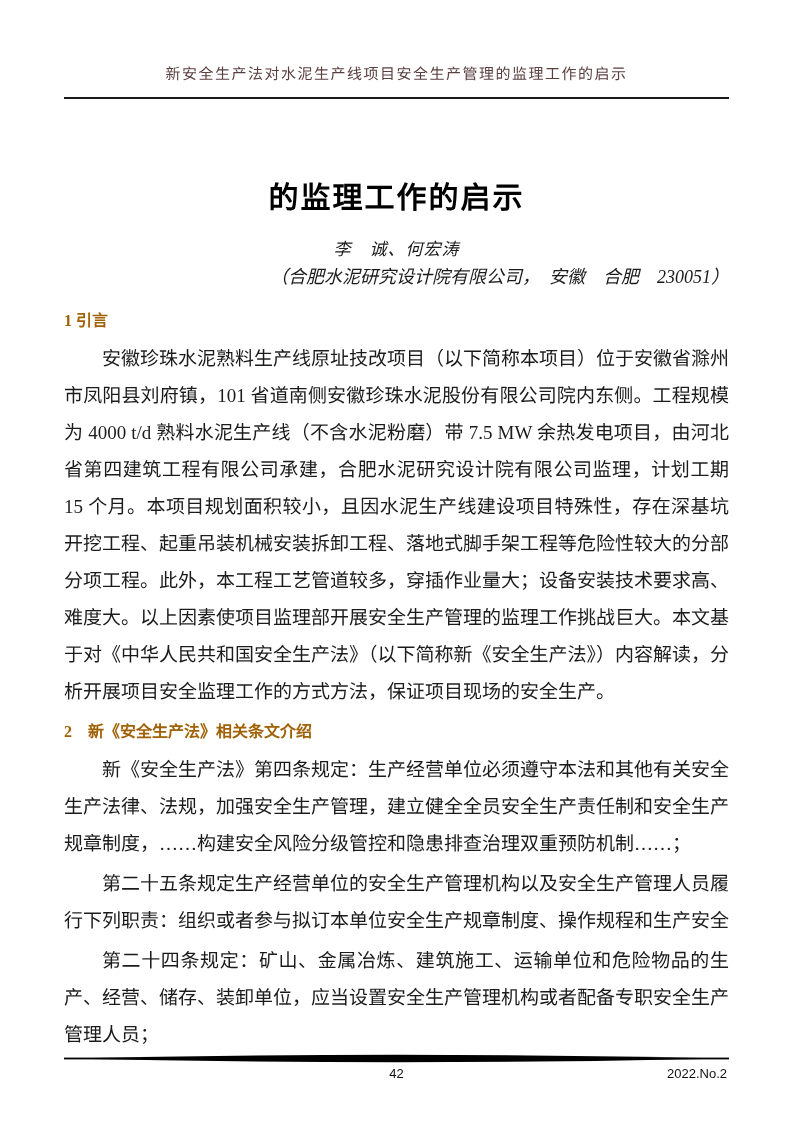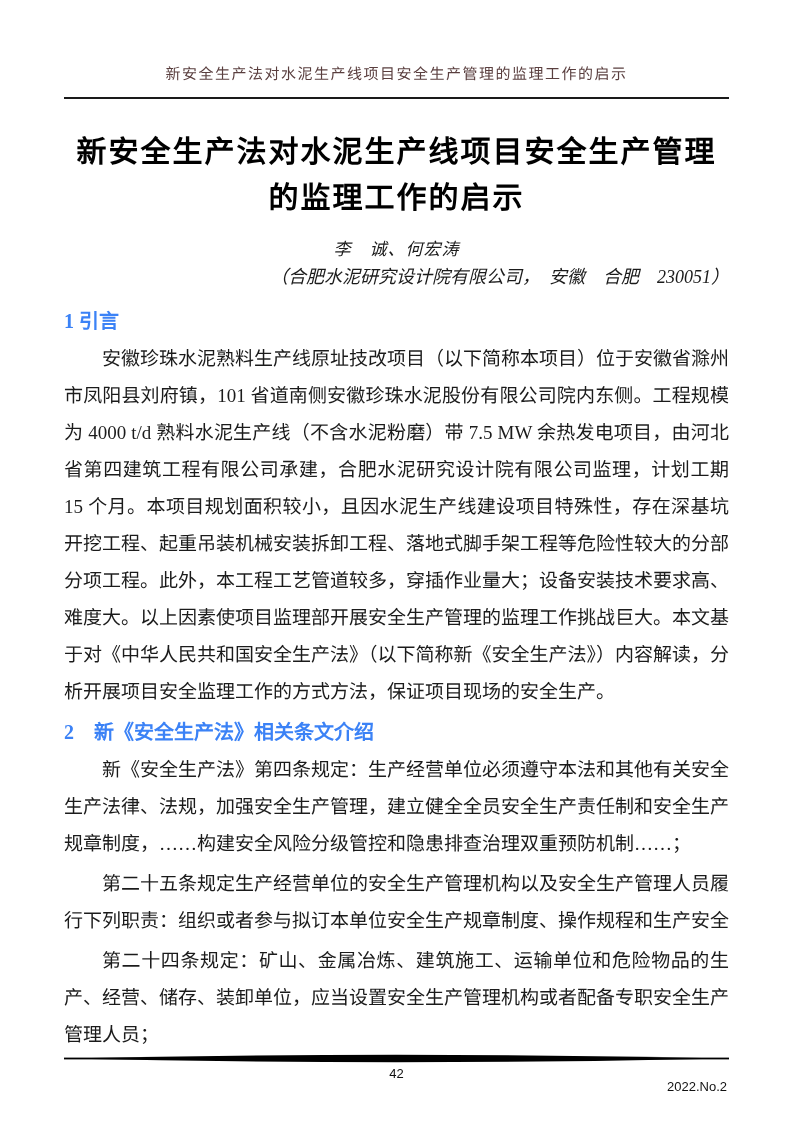--- a/index.html
+++ b/index.html
@@ -60,23 +60,23 @@
   .affiliation {
     text-align: right;
     font-size: 18px;
     line-height: 28px;
     font-style: italic;
   }
 
   .section-heading {
     margin-top: 14px;
     font-weight: 700;
-    font-size: 20px;
+    font-size: 16px;
     line-height: 32px;
-    color: #3b82f6;
+    color: #a16207;
     font-family: "Liberation Serif", "DejaVu Serif", serif;
   }
   .section-heading.second { margin-top: 6px; }
 
   .body-paragraph {
     margin-top: 3px;
     font-size: 19px;
     line-height: 37px;
     text-align: justify;
     text-indent: 2em;
@@ -99,36 +99,36 @@
     line-height: 18px;
     color: #111111;
   }
   .page-number {
     display: block;
     text-align: center;
   }
   .issue-number {
     position: absolute;
     right: 2px;
-    top: 13px;
+    top: 0;
     text-align: right;
   }
 </style>
 </head>
 <body>
 
 <div class="page">
   <div class="content">
 
     <div class="running-header">新安全生产法对水泥生产线项目安全生产管理的监理工作的启示</div>
 
     <div class="header-rule"></div>
 
     <h1 class="article-title">
-      <span>新安全生产法对水泥生产线项目安全生产管理</span><br>
+      <br>
       <span>的监理工作的启示</span>
     </h1>
 
     <div class="authors">李　诚、何宏涛</div>
 
     <div class="affiliation">（合肥水泥研究设计院有限公司，　安徽　合肥　230051）</div>
 
     <h2 class="section-heading">1 引言</h2>
 
     <p class="body-paragraph">安徽珍珠水泥熟料生产线原址技改项目（以下简称本项目）位于安徽省滁州市凤阳县刘府镇，101 省道南侧安徽珍珠水泥股份有限公司院内东侧。工程规模为 4000 t/d 熟料水泥生产线（不含水泥粉磨）带 7.5 MW 余热发电项目，由河北省第四建筑工程有限公司承建，合肥水泥研究设计院有限公司监理，计划工期 15 个月。本项目规划面积较小，且因水泥生产线建设项目特殊性，存在深基坑开挖工程、起重吊装机械安装拆卸工程、落地式脚手架工程等危险性较大的分部分项工程。此外，本工程工艺管道较多，穿插作业量大；设备安装技术要求高、难度大。以上因素使项目监理部开展安全生产管理的监理工作挑战巨大。本文基于对《中华人民共和国安全生产法》（以下简称新《安全生产法》）内容解读，分析开展项目安全监理工作的方式方法，保证项目现场的安全生产。</p>

